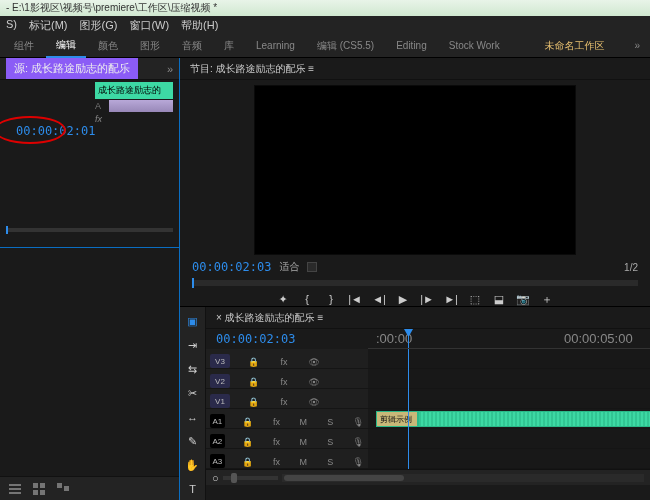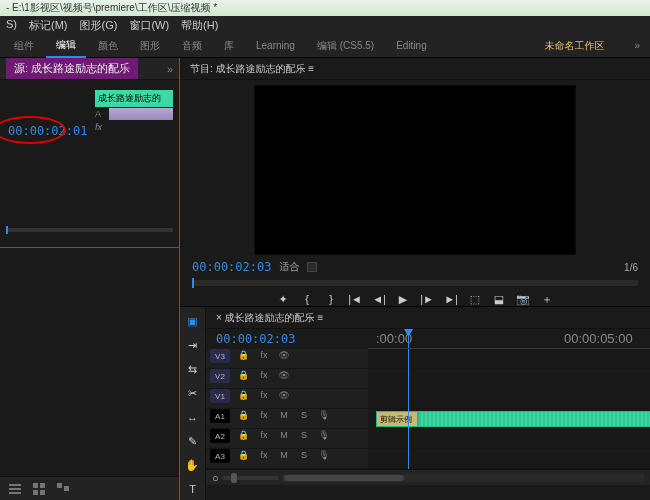--- a/index.html
+++ b/index.html
@@ -8,31 +8,31 @@
 .menubar{background:#232323;height:18px;padding:2px 6px;display:flex;gap:12px;color:#bbb;font-size:10px}
 .menubar span{cursor:default}
 .workspace-tabs{background:#232323;height:24px;display:flex;align-items:center;border-bottom:1px solid #000;padding-left:4px;gap:2px}
 .ws-tab{padding:4px 10px;color:#888;font-size:10px;cursor:default}
 .ws-tab.active{color:#fff;border-bottom:2px solid #2d8ceb}
 .ws-tab.named{color:#e8c070}
 .main{display:flex;height:442px}
 .left-col{width:180px;border-right:1px solid #0a6dc1;display:flex;flex-direction:column}
 .panel-header{background:#232323;height:22px;display:flex;align-items:center;padding:0 6px;font-size:10px;color:#aaa;border-bottom:1px solid #111}
 .panel-header .tab{padding:3px 8px;cursor:default}
-.panel-header .tab.active{background:#701a75;color:#eee}
+.panel-header .tab.active{background:#8b5cf6;color:#eee}
 .panel-header .chev{margin-left:auto;color:#888}
 .source-top{flex:0 0 190px;background:#1a1a1a;position:relative;border-bottom:1px solid #0a6dc1}
 .source-body{padding:6px;position:relative;height:160px}
-.clip-thumb{position:absolute;right:6px;top:10px;width:78px}
+.clip-thumb{position:absolute;right:6px;top:2px;width:78px}
 .clip-label{background:#3dd9a4;color:#000;font-size:9px;padding:2px 3px;white-space:nowrap;overflow:hidden}
 .clip-row{display:flex;align-items:center;gap:4px;margin-top:1px}
 .clip-letter{width:10px;color:#777;font-size:9px}
 .clip-wave{flex:1;height:12px;background:linear-gradient(#b8a8d8,#9888b8)}
 .clip-fx{color:#888;font-size:9px;font-style:italic;margin-top:2px}
-.tc-display{position:absolute;left:8px;top:44px;color:#2d8ceb;font-size:12px;font-family:monospace}
+.tc-display{position:absolute;left:16px;top:44px;color:#2d8ceb;font-size:12px;font-family:monospace}
 .red-ellipse1{position:absolute;left:-6px;top:36px;width:72px;height:28px;border:2px solid #d00;border-radius:50%;pointer-events:none}
 .scrub{position:absolute;bottom:8px;left:6px;right:6px;height:4px;background:#333}
 .scrub::before{content:"";position:absolute;left:0;top:-2px;width:2px;height:8px;background:#2d8ceb}
 .lower-left{flex:1;background:#1a1a1a;display:flex;flex-direction:column}
 .ll-spacer{flex:1}
 .ll-toolbar{height:24px;background:#232323;display:flex;align-items:center;gap:10px;padding:0 8px;border-top:1px solid #111}
 .ll-toolbar .ico{width:14px;height:14px;opacity:.7}
 .right-col{flex:1;display:flex;flex-direction:column}
 .program{flex:0 0 240px;background:#1a1a1a;display:flex;flex-direction:column}
 .prog-header{height:22px;display:flex;align-items:center;padding:0 10px;font-size:10px;color:#ccc;border-bottom:1px solid #111}
@@ -56,21 +56,21 @@
 .tl-header{height:22px;display:flex;align-items:center;padding:0 10px;font-size:10px;border-bottom:1px solid #111}
 .tl-tcrow{height:20px;display:flex;align-items:center}
 .tl-head-col{width:162px;padding-left:10px}
 .tl-tc{color:#2d8ceb;font-family:monospace;font-size:12px}
 .tl-ruler{flex:1;position:relative;height:20px;border-bottom:1px solid #333}
 .tick{position:absolute;top:2px;font-size:13px;color:#888}
 .playhead{position:absolute;top:0;bottom:0;width:1px;background:#2d8ceb}
 .ph-head{position:absolute;top:0;left:-4px;width:9px;height:8px;background:#2d8ceb;clip-path:polygon(0 0,100% 0,50% 100%)}
 .tracks{display:flex;position:relative}
 .track-heads{width:162px;background:#1f1f1f}
-.track-row{height:20px;display:flex;align-items:flex-start;border-bottom:1px solid #151515;gap:8px;padding:0 4px}
+.track-row{height:20px;display:flex;align-items:flex-end;border-bottom:1px solid #151515;gap:18px;padding:0 4px}
 .tlabel{width:20px;height:14px;background:#2a2a4a;color:#bbb;font-size:8px;display:flex;align-items:center;justify-content:center;border-radius:2px}
 .tlabel.a{background:#000000}
 .tico{width:12px;height:12px;display:flex;align-items:center;justify-content:center;font-size:9px;color:#888}
 .track-area{flex:1;position:relative;background:#181818}
 .track-lane{height:20px;border-bottom:1px solid #151515;position:relative}
 .clip{position:absolute;top:2px;height:16px;background:#3dd9a4;border:1px solid #2ab888}
 .clip.dim{background:#c8b878}
 .clip-txt{font-size:8px;color:#111;padding:2px 3px;white-space:nowrap;overflow:hidden}
 .wave{position:absolute;inset:0;background:repeating-linear-gradient(90deg,#2ab888 0 2px,#3dd9a4 2px 4px);opacity:.6}
 .tl-playhead{position:absolute;top:0;bottom:0;width:1px;background:#2d8ceb;pointer-events:none}
@@ -97,20 +97,21 @@
 <div class="workspace-tabs">
   <div class="ws-tab">组件</div>
   <div class="ws-tab active">编辑</div>
   <div class="ws-tab">颜色</div>
   <div class="ws-tab">图形</div>
   <div class="ws-tab">音频</div>
   <div class="ws-tab">库</div>
   <div class="ws-tab">Learning</div>
   <div class="ws-tab">编辑 (CS5.5)</div>
   <div class="ws-tab">Editing</div>
+  <div class="ws-tab">Stock Work</div>
   <div class="ws-tab named" style="margin-left:auto;margin-right:8px">未命名工作区</div>
   <div class="ws-tab">»</div>
 </div>
 
 <div class="main">
   <div class="left-col">
     <div class="source-top">
       <div class="panel-header">
         <span class="tab active">源: 成长路途励志的配乐</span>
         <span class="chev">»</span>
@@ -161,21 +162,21 @@
     <div class="program">
       <div class="prog-header">节目: 成长路途励志的配乐 ≡</div>
       <div class="prog-viewer">
           <div class="prog-black"></div>
         </div>
       <div class="prog-controls">
         <div class="prog-tc-row">
           <span class="prog-tc">00:00:02:03</span>
           <span class="fit">适合</span>
           <span class="dd"></span>
-          <span class="prog-frac">1/6</span>
+          <span class="prog-frac">1/2</span>
         </div>
         <div class="prog-scrub"></div>
         <div class="transport">
           <span class="btn">✦</span>
           <span class="btn">{</span>
           <span class="btn">}</span>
           <span class="btn">|◄</span>
           <span class="btn">◄|</span>
           <span class="btn">▶</span>
           <span class="btn">|►</span>

